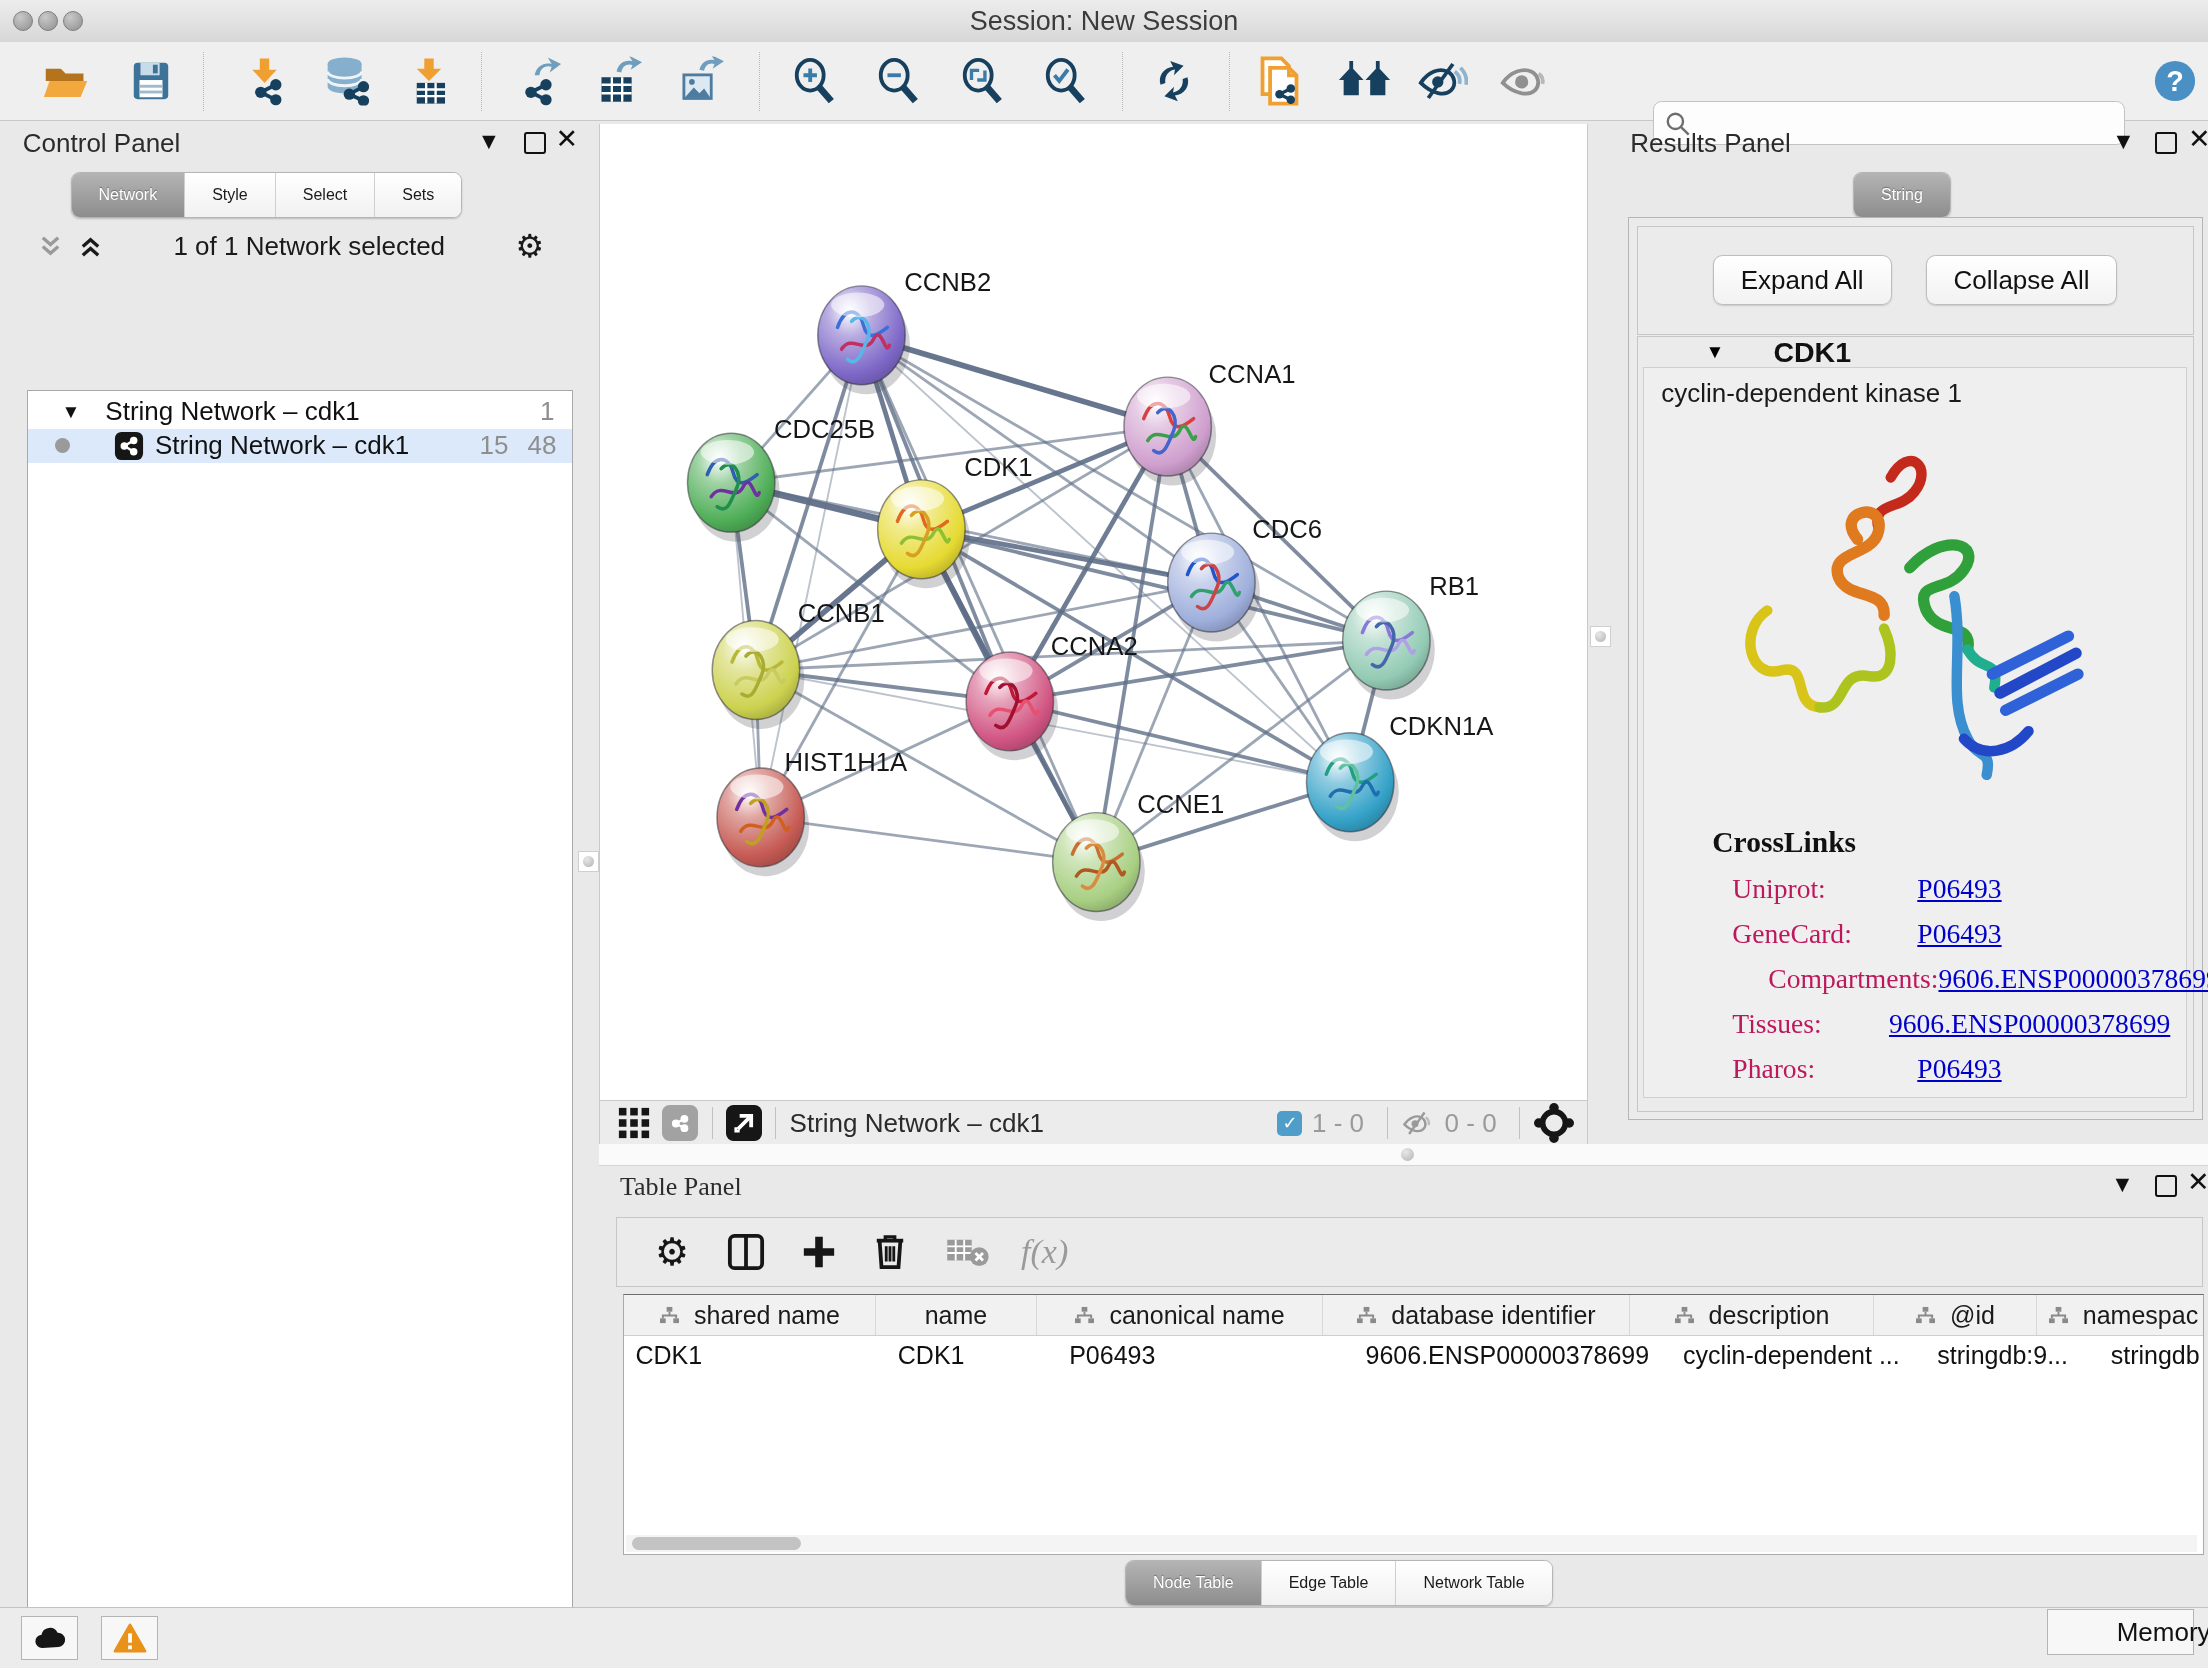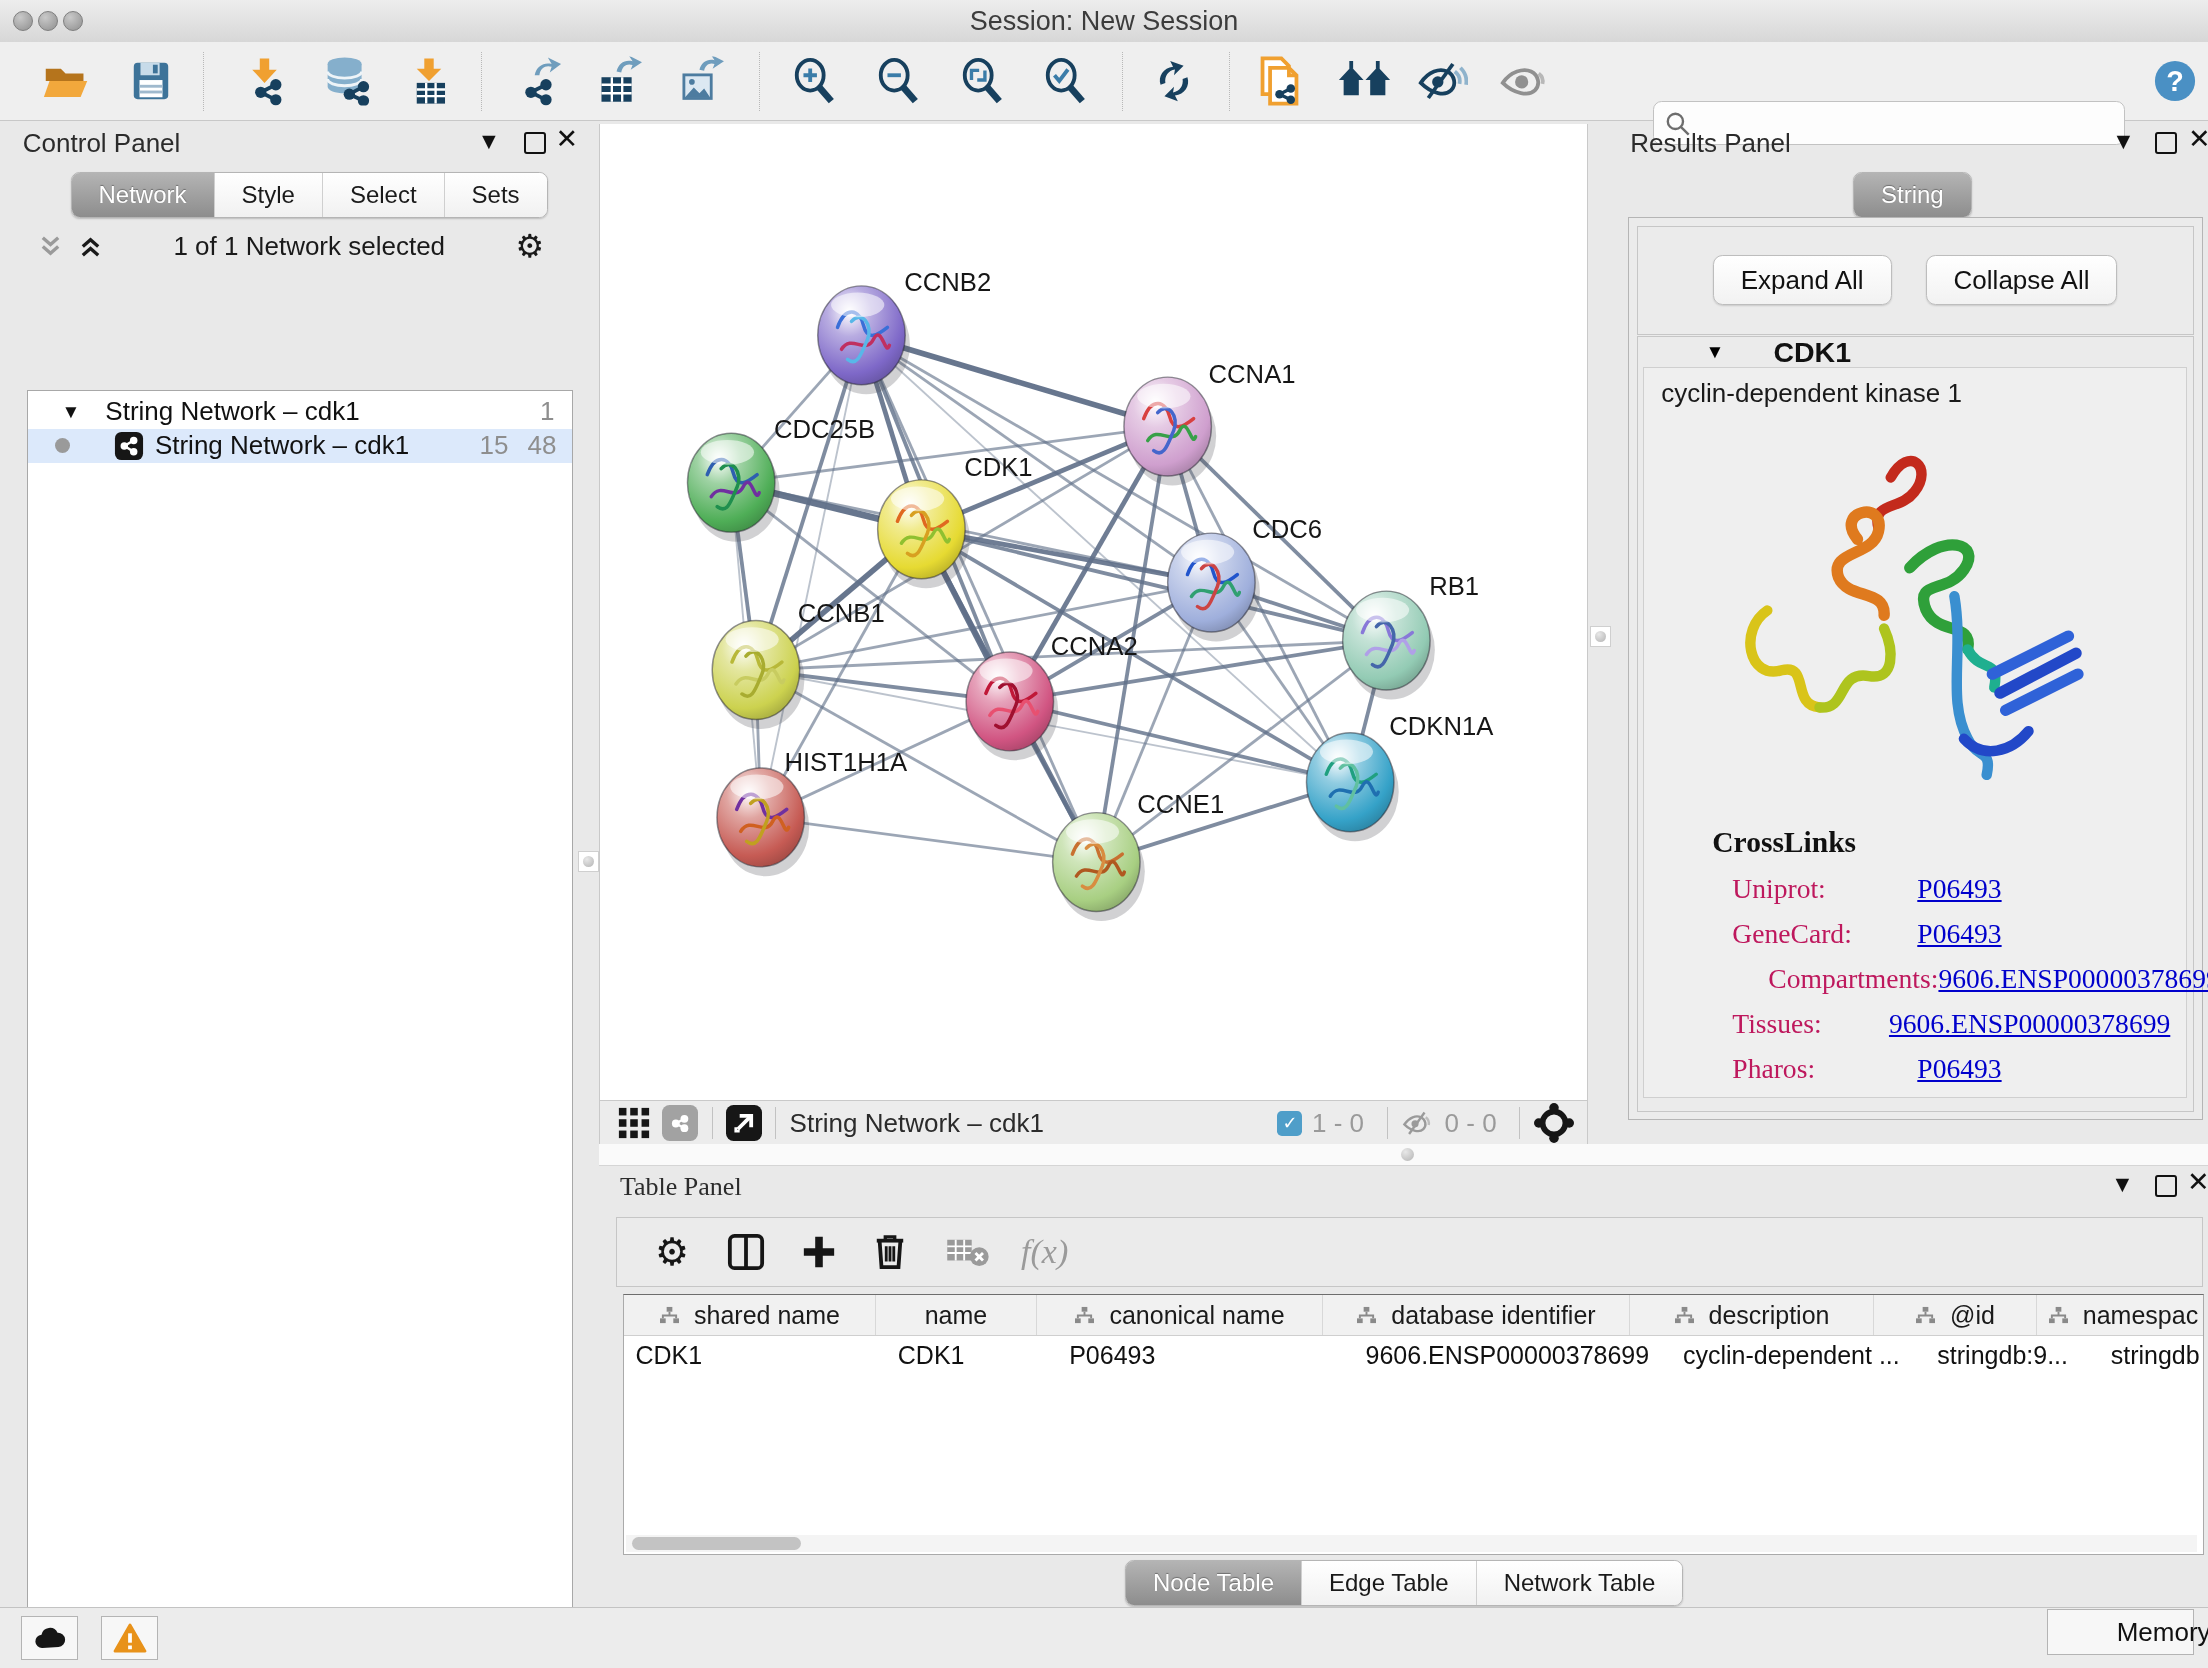--- a/index.html
+++ b/index.html
@@ -18,21 +18,21 @@
   .tbi{position:absolute;top:50%;transform:translateY(-50%);cursor:default;}
   .tbsep{position:absolute;top:9.5px;height:59px;border-left:1.9px dotted #b8b8b8;width:0;}
   #searchbox{left:1653px;top:59px;width:470px;height:42px;background:#fdfdfd;border:1.9px solid #c2c2c2;border-radius:8.6px;}
   #searchbox input{position:absolute;left:44px;top:1.9px;width:409px;height:34px;border:none;outline:none;font-size:25px;background:transparent;font-family:"Liberation Sans",sans-serif;}
 
   
   .panel-title{font-size:26px;color:#2b2b2b;}
   .hdr-ico{font-size:23px;color:#111;line-height:23px;}
   .float-ico{width:18px;height:18px;border:2.9px solid #111;border-radius:2.9px;}
   .seg{display:flex;border-radius:8.6px;overflow:hidden;border:1px solid #b5b5b5;box-shadow:0 1px 1.9px rgba(0,0,0,.2);}
-  .seg .tab{height:44px;line-height:44px;padding:0 27px;font-size:24px;color:#1a1a1a;background:linear-gradient(#ffffff,#f1f1f1);border-left:1px solid #cfcfcf;white-space:nowrap;}
+  .seg .tab{height:44px;line-height:44px;padding:0 27px;font-size:16px;color:#1a1a1a;background:linear-gradient(#ffffff,#f1f1f1);border-left:1px solid #cfcfcf;white-space:nowrap;}
   .seg .tab:first-child{border-left:none;}
   .seg .tab.sel{background:linear-gradient(#b4b4b4,#8d8d8d);color:#fff;text-shadow:0 -1px 1px rgba(0,0,0,.35);}
 
   
   #ctl-list{left:17px;top:266px;width:544px;height:1324px;background:#fff;border:1px solid #a8a8a8;}
   .tree-row{position:relative;width:100%;height:34px;display:flex;align-items:center;font-size:26px;color:#111;}
   .tree-row.sel{background:#dce9fb;}
   .cnt{color:#8e8e8e;}
 
   

